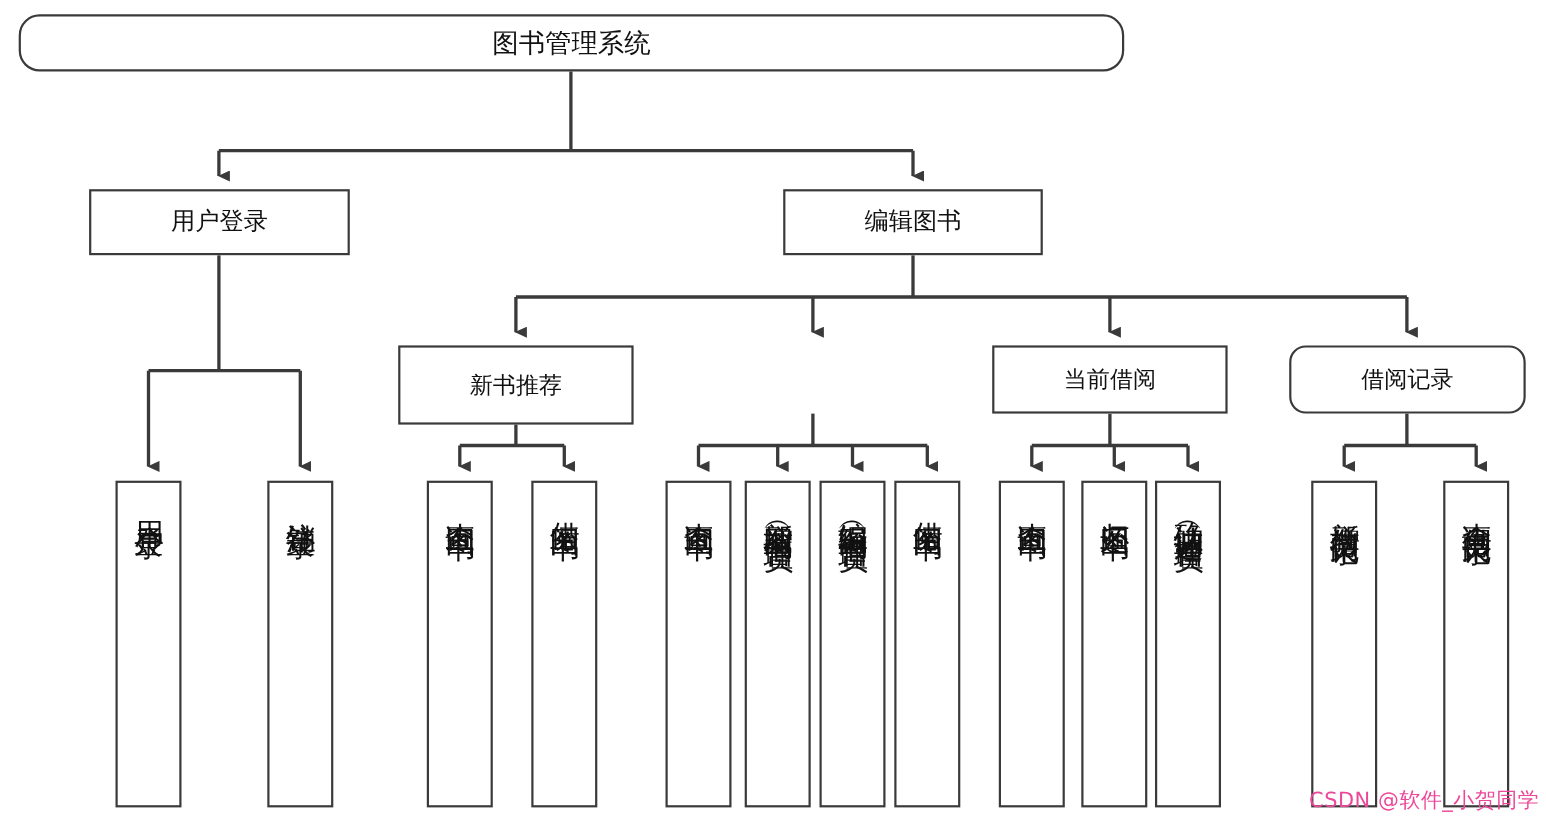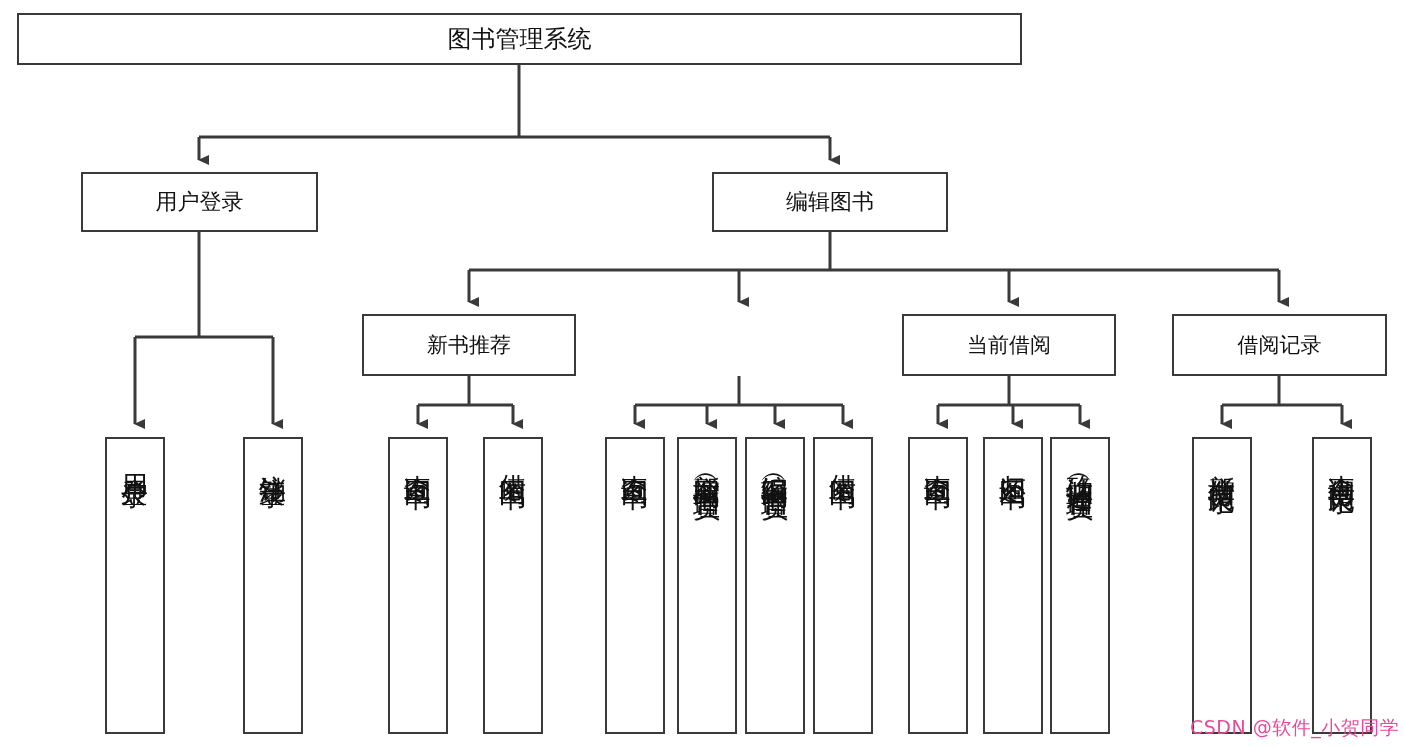--- a/index.html
+++ b/index.html
@@ -100,38 +100,38 @@
       <path d="M1013,405 L1013,424" marker-end="url(#arw)"></path>
       <path d="M1080,405 L1080,424" marker-end="url(#arw)"></path>
 
       <path d="M1279,376 L1279,405"></path>
       <path d="M1222,405 L1342,405"></path>
       <path d="M1222,405 L1222,424" marker-end="url(#arw)"></path>
       <path d="M1342,405 L1342,424" marker-end="url(#arw)"></path>
     </g>
   </svg>
 
-  <div class="node root" style="left:17px;top:13px;width:1005px;height:52px;">
+  <div class="node root" style="left:17px;top:13px;width:1005px;height:52px;border-radius:19px;">
     <span class="lbl">图书管理系统</span>
   </div>
 
   <div class="node lvl1" style="left:81px;top:172px;width:237px;height:60px;">
     <span class="lbl">用户登录</span>
   </div>
   <div class="node lvl1" style="left:712px;top:172px;width:236px;height:60px;">
     <span class="lbl">编辑图书</span>
   </div>
 
-  <div class="node lvl2" style="left:362px;top:314px;width:214px;height:62px;">
+  <div class="node lvl2" style="left:362px;top:314px;width:214px;height:72px;">
     <span class="lbl">新书推荐</span>
   </div>
   <div class="node lvl2" style="left:902px;top:314px;width:214px;height:62px;">
     <span class="lbl">当前借阅</span>
   </div>
-  <div class="node lvl2" style="left:1172px;top:314px;width:215px;height:62px;">
+  <div class="node lvl2" style="left:1172px;top:314px;width:215px;height:62px;border-radius:15px;">
     <span class="lbl">借阅记录</span>
   </div>
 
   <div class="node leaf" style="left:105px;top:437px;width:60px;height:297px;">
     <span class="lbl">用户登录</span>
   </div>
   <div class="node leaf" style="left:243px;top:437px;width:60px;height:297px;">
     <span class="lbl">注销登录</span>
   </div>
 

